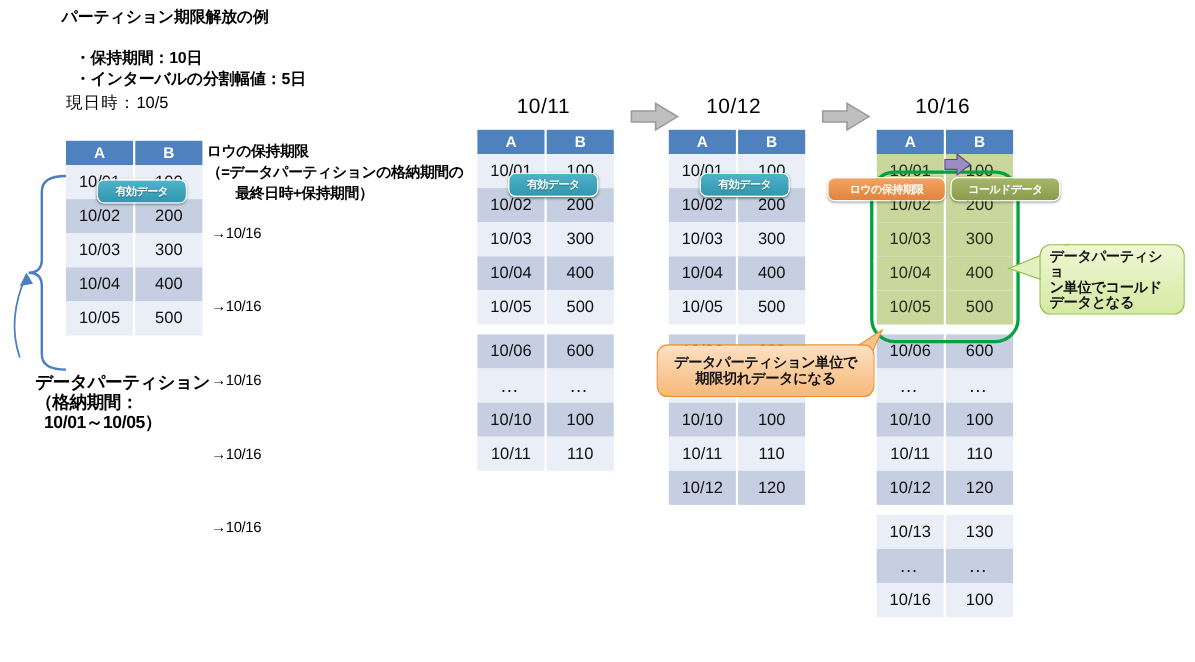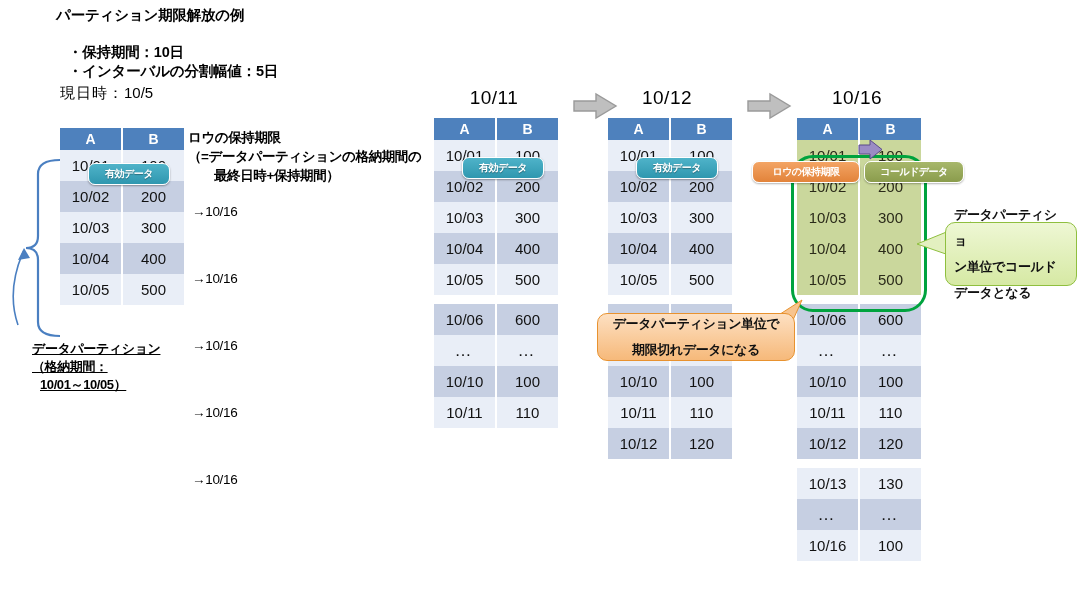--- a/index.html
+++ b/index.html
@@ -13,21 +13,21 @@
   .abs{position:absolute;}
 
   
   .hdr-title{font-weight:bold;font-size:14.5px;color:#000;white-space:nowrap;letter-spacing:-0.2px;}
   .hdr-sub{font-weight:bold;font-size:14.5px;color:#000;white-space:nowrap;letter-spacing:-0.2px;margin-top:18px;}
   .retention-note{font-weight:bold;font-size:13.5px;color:#000;line-height:19px;letter-spacing:-0.4px;}
   .now-label{font-size:15px;color:#000;white-space:nowrap;letter-spacing:1px;}
   .now-value{font-size:15px;color:#000;}
   .date-head{font-size:19px;color:#000;text-align:center;width:120px;letter-spacing:0.5px;}
   .expiry{font-size:13.5px;color:#000;white-space:nowrap;letter-spacing:-0.3px;margin-top:36px;}
-  .dp-label{font-weight:bold;font-size:13px;color:#000;line-height:18px;letter-spacing:-0.4px;white-space:nowrap;text-decoration:underline;}
+  .dp-label{font-weight:bold;font-size:16px;color:#000;line-height:18px;letter-spacing:-0.4px;white-space:nowrap;}
 
   
   .tbl{position:absolute;width:124px;}
   .trow{display:flex;height:31px;}
   .tcell{
     flex:1 1 50%;
     display:flex;align-items:center;justify-content:center;
     font-size:15px;color:#111;
     box-sizing:border-box;
   }
@@ -66,21 +66,21 @@
   }
   .badge-olive{
     background:linear-gradient(#a7b76a,#8a9c4c);
     border:1px solid #ffffff;
     box-shadow:0 1px 2px rgba(0,0,0,.3);
   }
 
   
   .callout{
     position:absolute;box-sizing:border-box;
-    font-weight:bold;font-size:13px;line-height:26px;
+    font-weight:bold;font-size:13px;line-height:14px;
     color:#111;text-align:center;
     border-radius:10px;
     display:flex;align-items:center;justify-content:center;
     letter-spacing:-0.4px;
   }
   .callout-orange{
     background:linear-gradient(#fde0c2,#f6b97a);
     border:1px solid #e8922f;
   }
   .callout-green{

